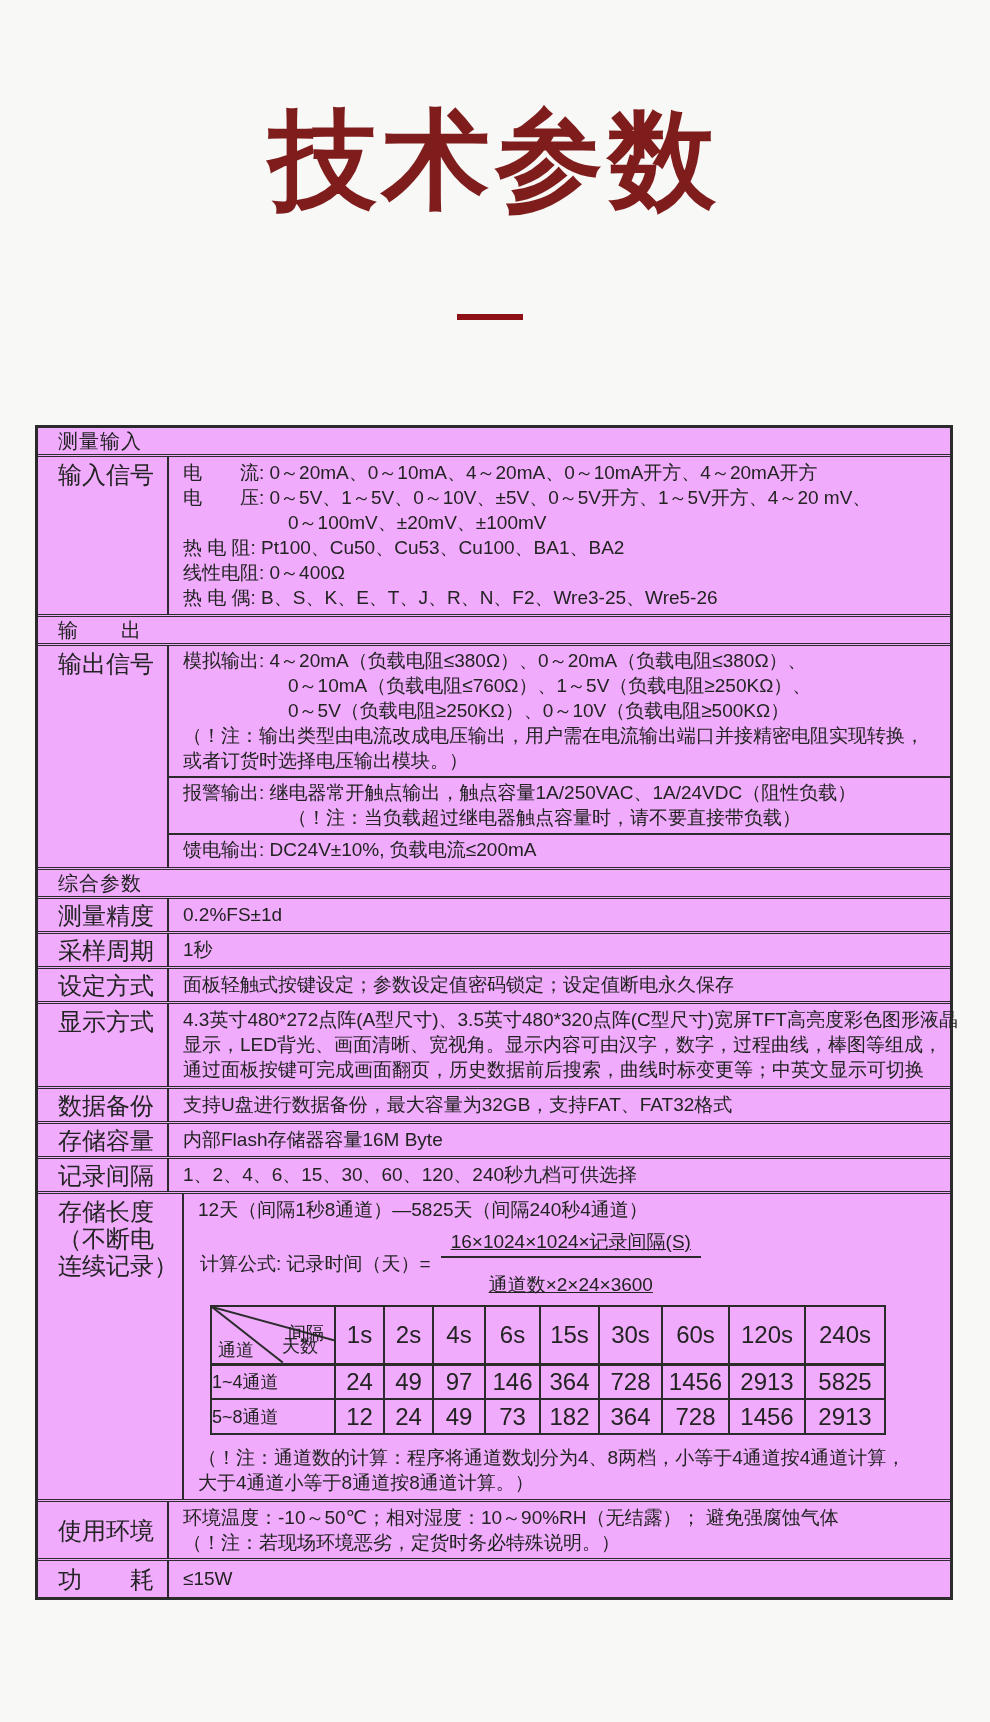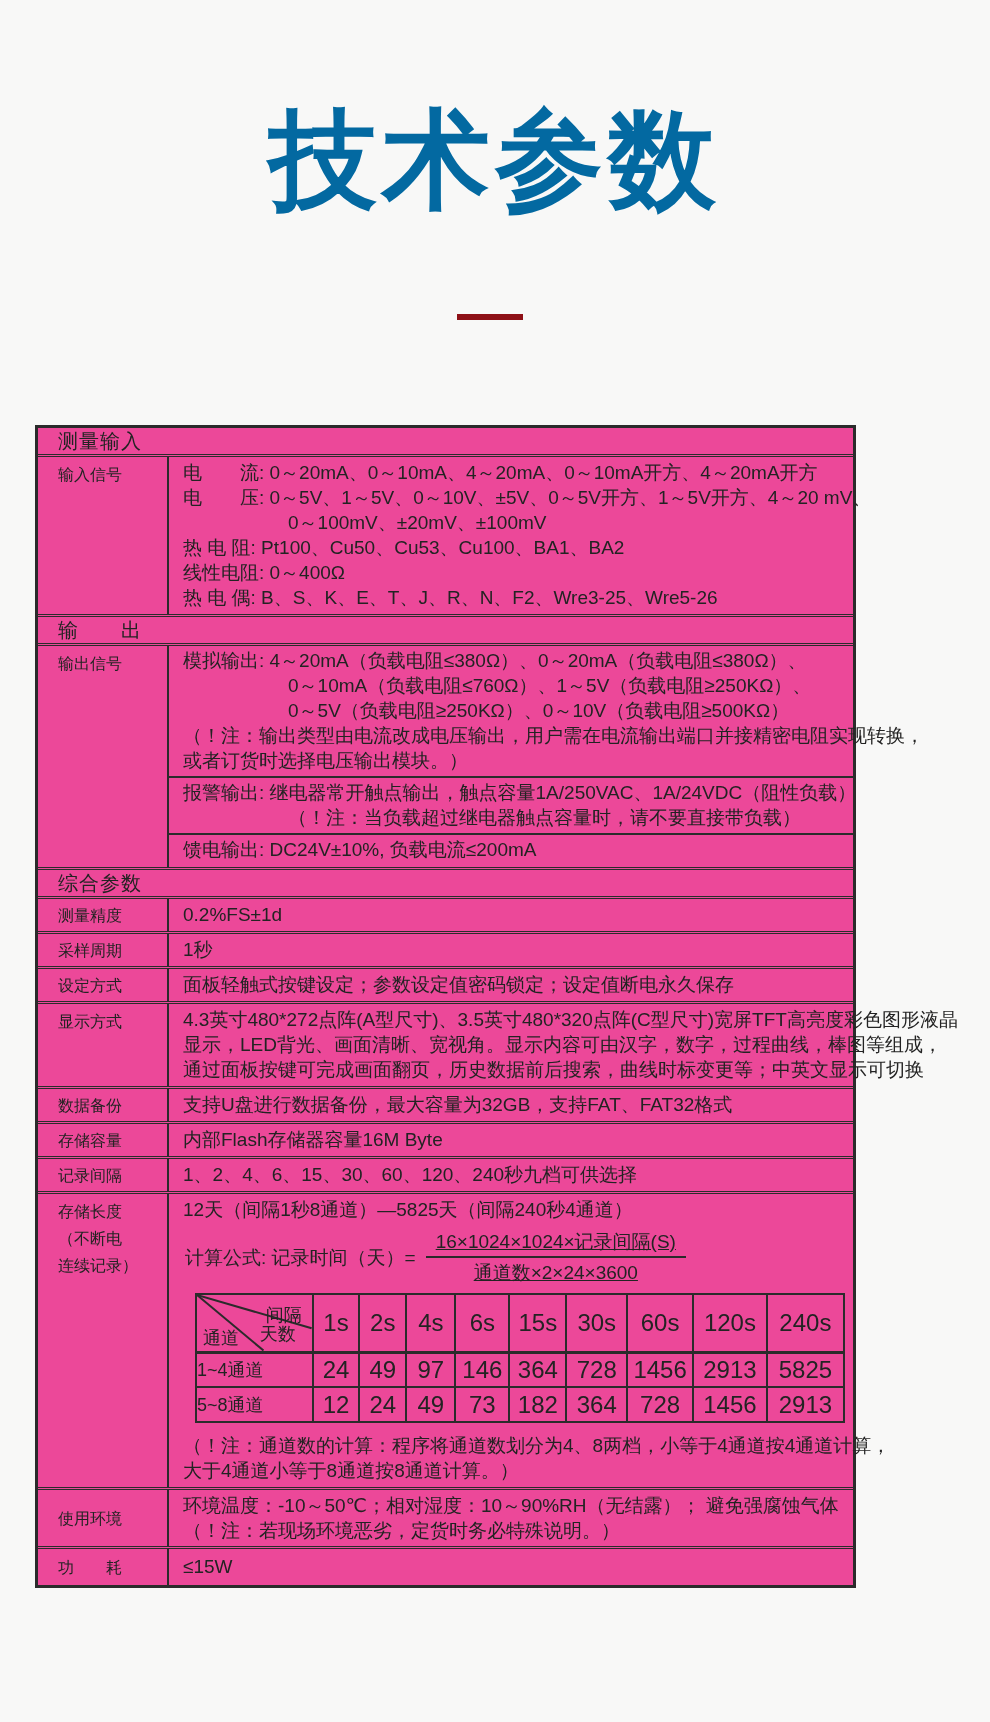--- a/index.html
+++ b/index.html
@@ -6,73 +6,73 @@
   html,body { width:990px; background:#f8f8f7; }
   body {
     position:relative; height:1722px; overflow:hidden;
     font-family:"Liberation Sans","DejaVu Sans",sans-serif;
     color:#232323;
   }
   
   .page-title {
     position:absolute; top:88px; left:0; width:990px;
     text-align:center; font-size:108px; font-weight:900;
-    letter-spacing:5px; color:#0369a1; white-space:nowrap;
+    letter-spacing:5px; color:#7f1d1d; white-space:nowrap;
   }
   .accent-bar {
     position:absolute; top:314px; left:457px;
     width:66px; height:6px; background:#8e1117;
   }
   
   .spec-table {
-    position:absolute; top:425px; left:35px; width:821px;
-    border:3px solid #2b2b2b; background:#ec4899;
+    position:absolute; top:425px; left:35px; width:918px;
+    border:3px solid #2b2b2b; background:#f0abfc;
     font-size:19px;
   }
   .row { display:flex; align-items:stretch; }
   .row + .row { border-top:3px double #2b2b2b; }
   .hdr { line-height:26px; padding:0 0 0 20px; font-size:20px; letter-spacing:1px; }
   .label {
     flex:0 0 131px; border-right:2px solid #2b2b2b;
     display:flex; flex-direction:column; justify-content:center;
-    padding:2px 4px 2px 20px; font-size:16px; line-height:27px; white-space:nowrap;
+    padding:2px 4px 2px 20px; font-size:24px; line-height:27px; white-space:nowrap;
   }
   .label.top { justify-content:flex-start; padding-top:4px; }
   .content { flex:1 1 auto; min-width:0; padding:3px 8px 4px 14px; }
   .line { line-height:25px; white-space:nowrap; }
   .indent { padding-left:105px; }
   
   .content.blocks { padding:0; }
   .sub-block { padding:2px 8px 3px 14px; }
   .sub-block + .sub-block { border-top:2px solid #2b2b2b; }
   .sub-block.feed { padding-bottom:5px; }
   
   .row.single .content { padding:3px 8px 4px 14px; }
   .row.tall .content { padding-top:5px; padding-bottom:6px; }
   
   .formula { display:flex; align-items:center; margin:7px 0 6px 2px; white-space:nowrap; }
   .f-prefix { line-height:25px; margin-right:10px; }
   .frac { display:inline-flex; flex-direction:column; text-align:center;text-decoration:underline; }
   .frac .num { line-height:25px; border-bottom:2px solid #2a2a2a; padding:0 10px 2px; }
-  .frac .den { line-height:25px; padding-top:2px; }
+  .frac .den { line-height:25px; padding-top:14px; }
   .days-table {
     border-collapse:collapse; margin:8px 0 10px 12px;
     table-layout:fixed;
   }
   .days-table td {
     border:2px solid #2b2b2b; text-align:center;
     font-size:24px; height:35px; padding:0 2px; white-space:nowrap;
   }
   .days-table tr.dt-head td { height:58px; border-bottom:3px solid #2b2b2b; }
   .days-table td.rl { text-align:left; padding-left:0; font-size:18px; }
   .days-table td.diag { position:relative; padding:0; }
   .diag-svg { position:absolute; inset:0; width:100%; height:100%; }
   .diag-svg line { stroke:#2b2b2b; stroke-width:2; }
   .c-top,.c-mid,.c-bot { position:absolute; font-size:18px; line-height:18px; }
-  .c-top { top:11px; right:10px; }
+  .c-top { top:17px; right:10px; }
   .c-mid { top:30px; right:16px; }
   .c-bot { bottom:4px; left:6px; }
   .storage-note { margin-top:2px; }
 </style>
 </head>
 <body>
 
 <div class="page-title">技术参数</div>
 <div class="accent-bar"></div>
 

